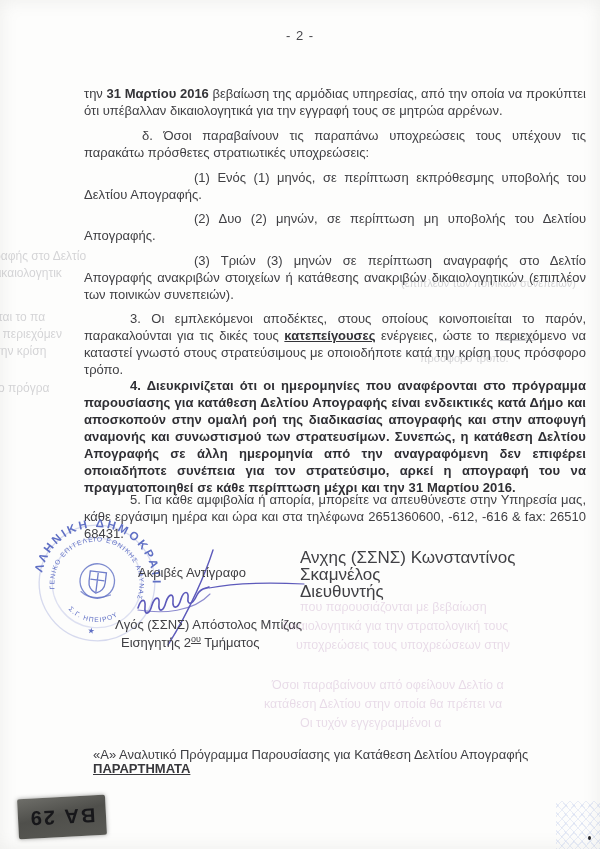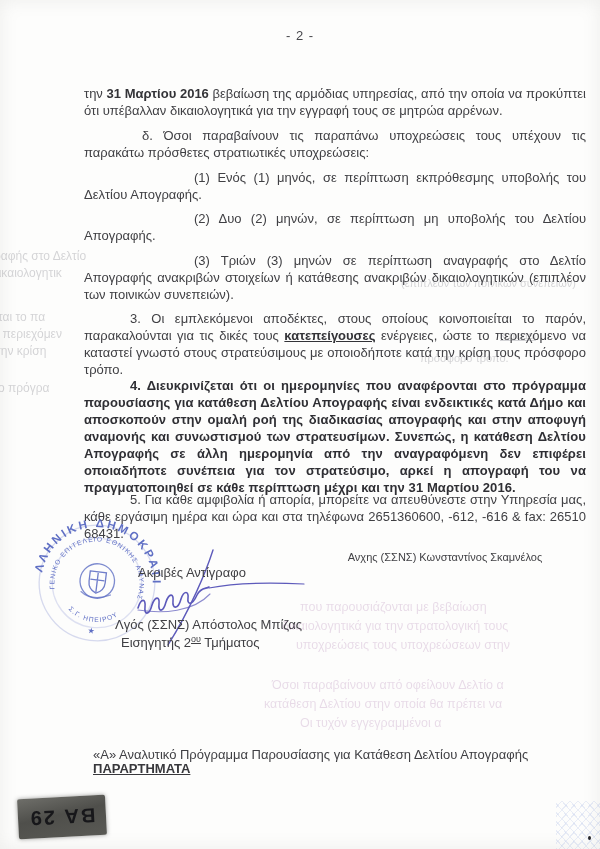--- a/index.html
+++ b/index.html
@@ -13,21 +13,21 @@
     box-shadow:inset 0 0 18px rgba(120,120,115,.12);
   }
   .pagenum { position:absolute; top:28px; left:50%; transform:translateX(-50%); font-size:13px; letter-spacing:1px; color:#47474b; }
   .para { position:absolute; left:84px; width:502px; font-size:13px; line-height:17px; text-align:justify; }
   .ind-d   { text-indent:58px; }
   .ind-num { text-indent:110px; }
   .ind-3   { text-indent:46px; }
   .b { font-weight:bold; color:#333337; }
   .bold-block { font-weight:bold; color:#2f2f34; letter-spacing:.1px; }
   .emph { font-weight:bold; text-decoration:underline; color:#333337; }
-  .sigblock-right { position:absolute; left:300px; top:549px; width:290px; text-align:center; font-size:11px; line-height:17px; }
+  .sigblock-right { position:absolute; left:300px; top:549px; width:290px; text-align:left; font-size:17px; line-height:17px; }
   .certify { position:absolute; left:138px; top:565px; font-size:13px; }
   .signer-name { position:absolute; left:115px; top:617px; font-size:13px; }
   .signer-title { position:absolute; left:121px; top:634px; font-size:13px; }
   .signer-title sup { font-size:9px; text-decoration:underline; }
   .seal { position:absolute; left:26px; top:512px; width:142px; height:142px; transform:rotate(7deg); opacity:.88; }
   .sig-svg { position:absolute; left:110px; top:540px; width:300px; height:115px; }
   .appendix-h { position:absolute; left:93px; top:729px; font-size:13px; font-weight:bold; text-decoration:underline; color:#37373b;margin-top:32px; }
   .appendix-l1 { position:absolute; left:93px; top:747px; font-size:13px; }
   .appendix-l2 { position:absolute; left:121px; top:764px; font-size:13px; }
   .corner-stamp {
@@ -70,20 +70,21 @@
   <p class="para ind-num" style="top:252px;">(3)  Τριών (3) μηνών σε περίπτωση αναγραφής στο Δελτίο Απογραφής ανακριβών στοιχείων ή κατάθεσης ανακριβών δικαιολογητικών (επιπλέον των ποινικών συνεπειών).</p>
 
   <p class="para ind-3" style="top:310px;"><span>3.  Οι εμπλεκόμενοι αποδέκτες, στους οποίους κοινοποιείται το παρόν, παρακαλούνται για τις δικές τους </span><span class="emph">κατεπείγουσες</span><span> ενέργειες, ώστε το περιεχόμενο να καταστεί γνωστό στους στρατεύσιμους με οποιοδήποτε κατά την κρίση τους πρόσφορο τρόπο.</span></p>
 
   <p class="para ind-3 bold-block" style="top:377px;">4. Διευκρινίζεται ότι οι ημερομηνίες που αναφέρονται στο πρόγραμμα παρουσίασης για κατάθεση Δελτίου Απογραφής είναι ενδεικτικές κατά Δήμο και αποσκοπούν στην ομαλή ροή της διαδικασίας απογραφής και στην αποφυγή αναμονής και συνωστισμού των στρατευσίμων. Συνεπώς, η κατάθεση Δελτίου Απογραφής σε άλλη ημερομηνία από την αναγραφόμενη δεν επιφέρει οποιαδήποτε συνέπεια για τον στρατεύσιμο, αρκεί η απογραφή του να πραγματοποιηθεί σε κάθε περίπτωση μέχρι και την 31 Μαρτίου 2016.</p>
 
   <p class="para ind-3" style="top:491px;">5. Για κάθε αμφιβολία ή απορία, μπορείτε να απευθύνεστε στην Υπηρεσία μας, κάθε εργάσιμη ημέρα και ώρα και στα τηλέφωνα 2651360600, -612, -616 &amp; fax: 26510 68431.</p>
 
   <div class="sigblock-right">
     <div>Ανχης (ΣΣΝΣ) Κωνσταντίνος Σκαμνέλος</div>
+    <div>Διευθυντής</div>
   </div>
 
   <svg class="seal" viewBox="0 0 140 140">
     <defs>
       <path id="arcOuter" d="M 15,70 A 55,55 0 1 1 125,70"></path>
       <path id="arcInner" d="M 37,97 A 42,42 0 1 1 103,97"></path>
       <path id="arcBottom" d="M 41,95 A 38,38 0 0 0 99,95"></path>
     </defs>
     <g fill="none" stroke-width="1.3" stroke="#4a5cbd">
       <circle cx="70" cy="70" r="57" stroke-opacity=".25"></circle>

